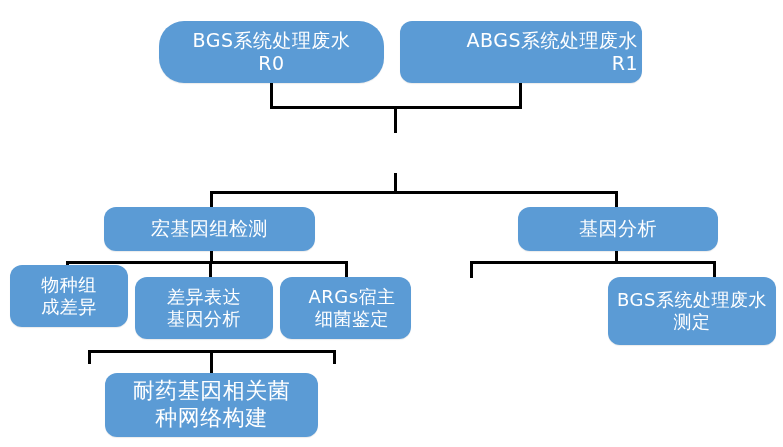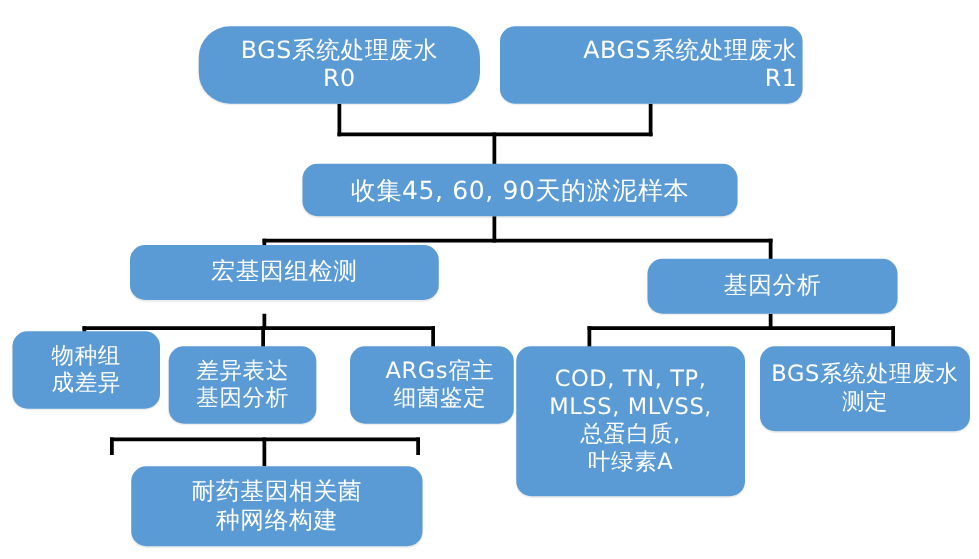--- a/index.html
+++ b/index.html
@@ -44,31 +44,31 @@
     background: #000000;
     z-index: 1;
   }
   .vline { width: 3px; }
   .hline { height: 3px; }
 
   
   #n-bgs      { left:159px; top:21px;  width:225px; height:62px; font-size:19px;border-radius:25px; }
   #n-abgs     { left:400px; top:21px;  width:242px; height:62px; font-size:19px;text-align:right; }
   #n-collect  { left:242px; top:131px; width:348px; height:42px; font-size:20px; }
-  #n-meta     { left:104px; top:196px; width:247px; height:44px; font-size:19px; }
+  #n-meta     { left:104px; top:207px; width:211px; height:44px; font-size:19px; }
   #n-index    { left:518px; top:207px; width:200px; height:44px; font-size:19px; }
 
   #n-species  { left:10px;  top:265px; width:118px; height:62px; font-size:18px; }
-  #n-deg      { left:135px; top:277px; width:118px; height:62px; font-size:18px; }
+  #n-deg      { left:135px; top:277px; width:138px; height:62px; font-size:18px; }
   #n-args     { left:280px; top:277px; width:131px; height:62px; font-size:18px;padding-left:13px; }
 
   #n-cod      { left:413px; top:277px; width:183px; height:120px; font-size:18px; }
   #n-tc       { left:608px; top:277px; width:168px; height:68px; font-size:18px; }
 
-  #n-network  { left:105px; top:373px; width:233px; height:64px; font-size:19px; }
+  #n-network  { left:105px; top:373px; width:213px; height:64px; font-size:22px; }
 </style>
 </head>
 <body>
 
 <div id="canvas">
 
   <div class="conn vline" style="left:270px; top:83px; height:26px;"></div>
   <div class="conn vline" style="left:519px; top:83px; height:26px;"></div>
   <div class="conn hline" style="left:270px; top:106px; width:252px;"></div>
   <div class="conn vline" style="left:394px; top:106px; height:27px;"></div>
@@ -97,23 +97,20 @@
   <div class="node" id="n-bgs">
     <span class="txt">BGS系统处理废水
 R0</span>
   </div>
 
   <div class="node" id="n-abgs">
     <span class="txt">ABGS系统处理废水
 R1</span>
   </div>
 
-  <div class="node" id="n-collect">
-    <span class="txt">收集45, 60, 90天的淤泥样本</span>
-  </div>
 
   <div class="node" id="n-meta">
     <span class="txt">宏基因组检测</span>
   </div>
 
   <div class="node" id="n-index">
     <span class="txt">基因分析</span>
   </div>
 
   <div class="node" id="n-species">
@@ -124,26 +121,20 @@
   <div class="node" id="n-deg">
     <span class="txt">差异表达
 基因分析</span>
   </div>
 
   <div class="node" id="n-args">
     <span class="txt">ARGs宿主
 细菌鉴定</span>
   </div>
 
-  <div class="node" id="n-cod">
-    <span class="txt">COD, TN, TP,
-MLSS, MLVSS,
-总蛋白质,
-叶绿素A</span>
-  </div>
 
   <div class="node" id="n-tc">
     <span class="txt">BGS系统处理废水
 测定</span>
   </div>
 
   <div class="node" id="n-network">
     <span class="txt">耐药基因相关菌
 种网络构建</span>
   </div>

